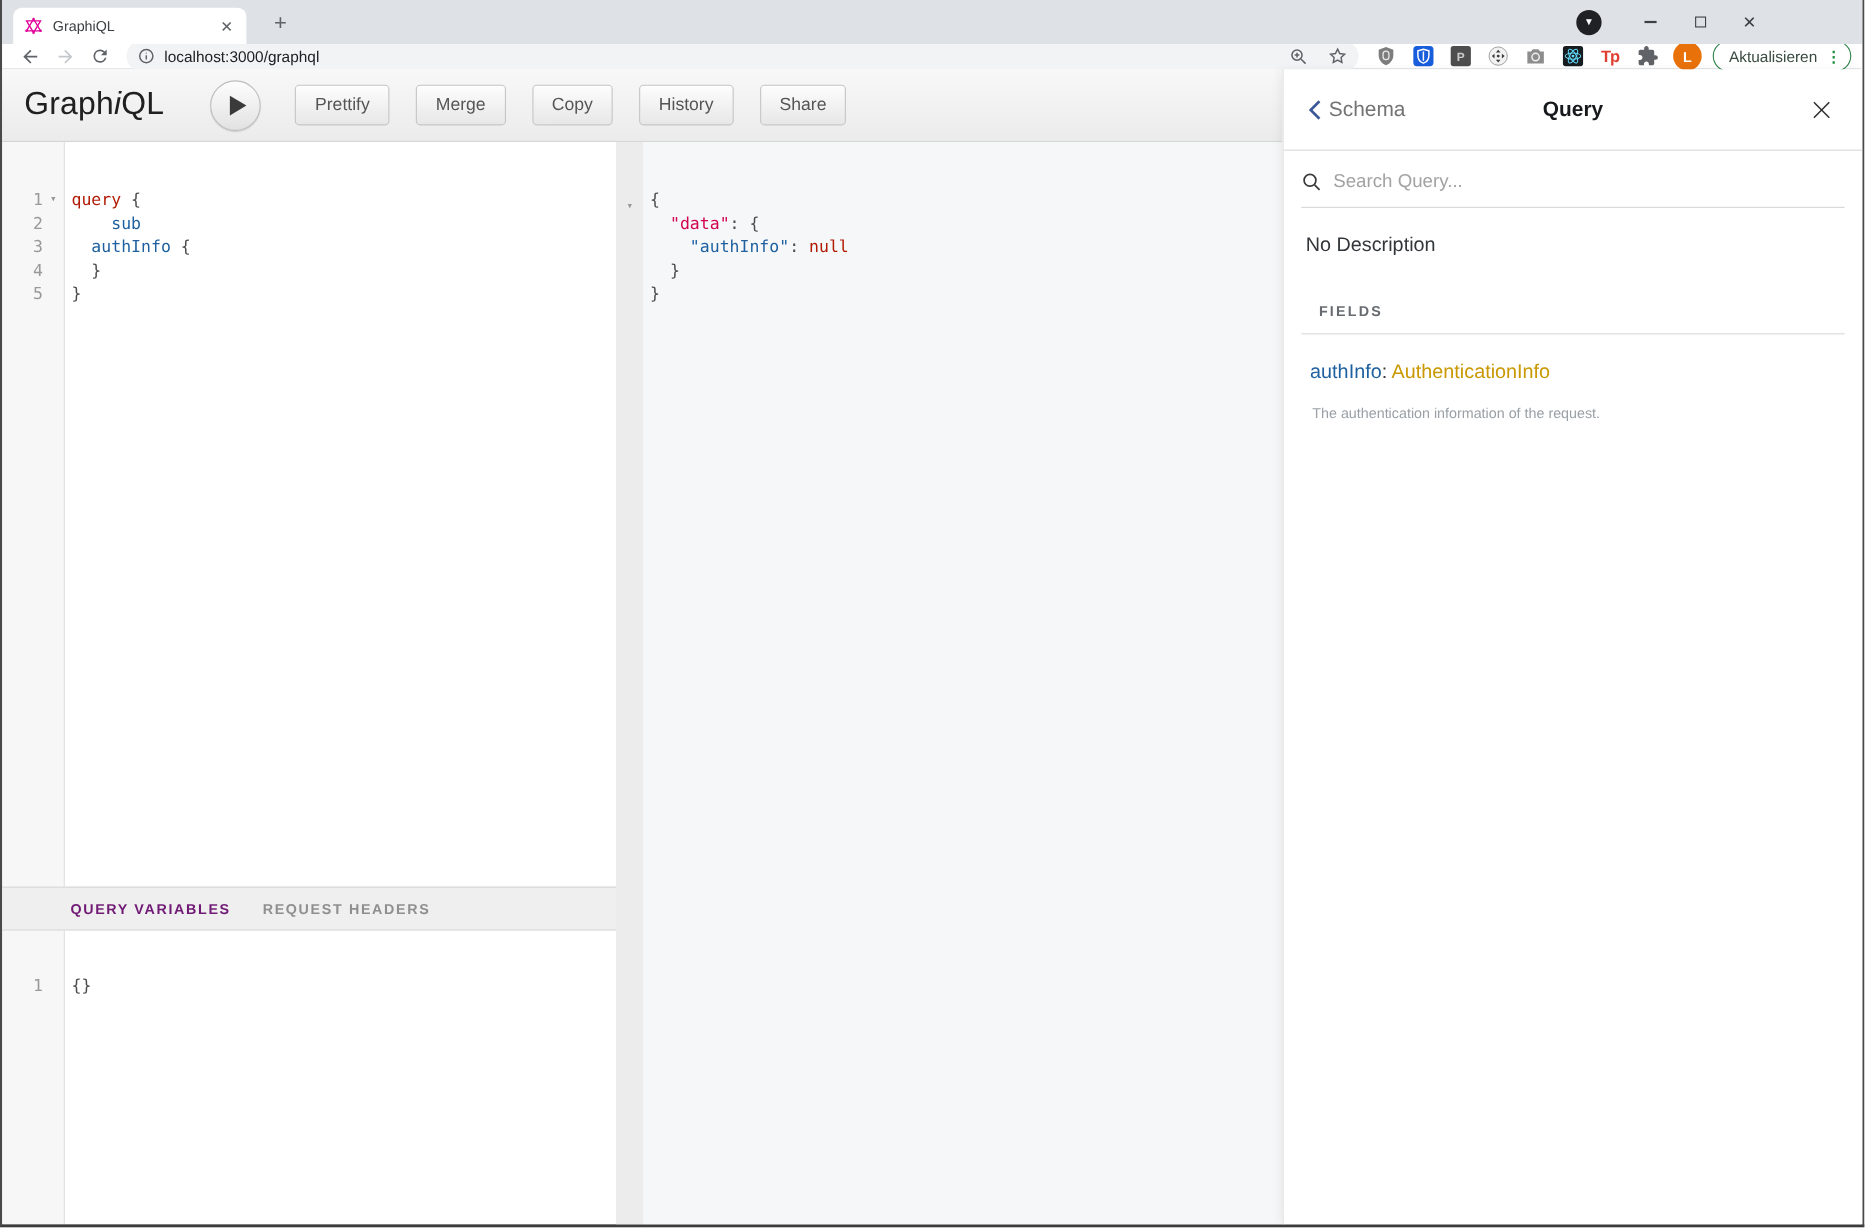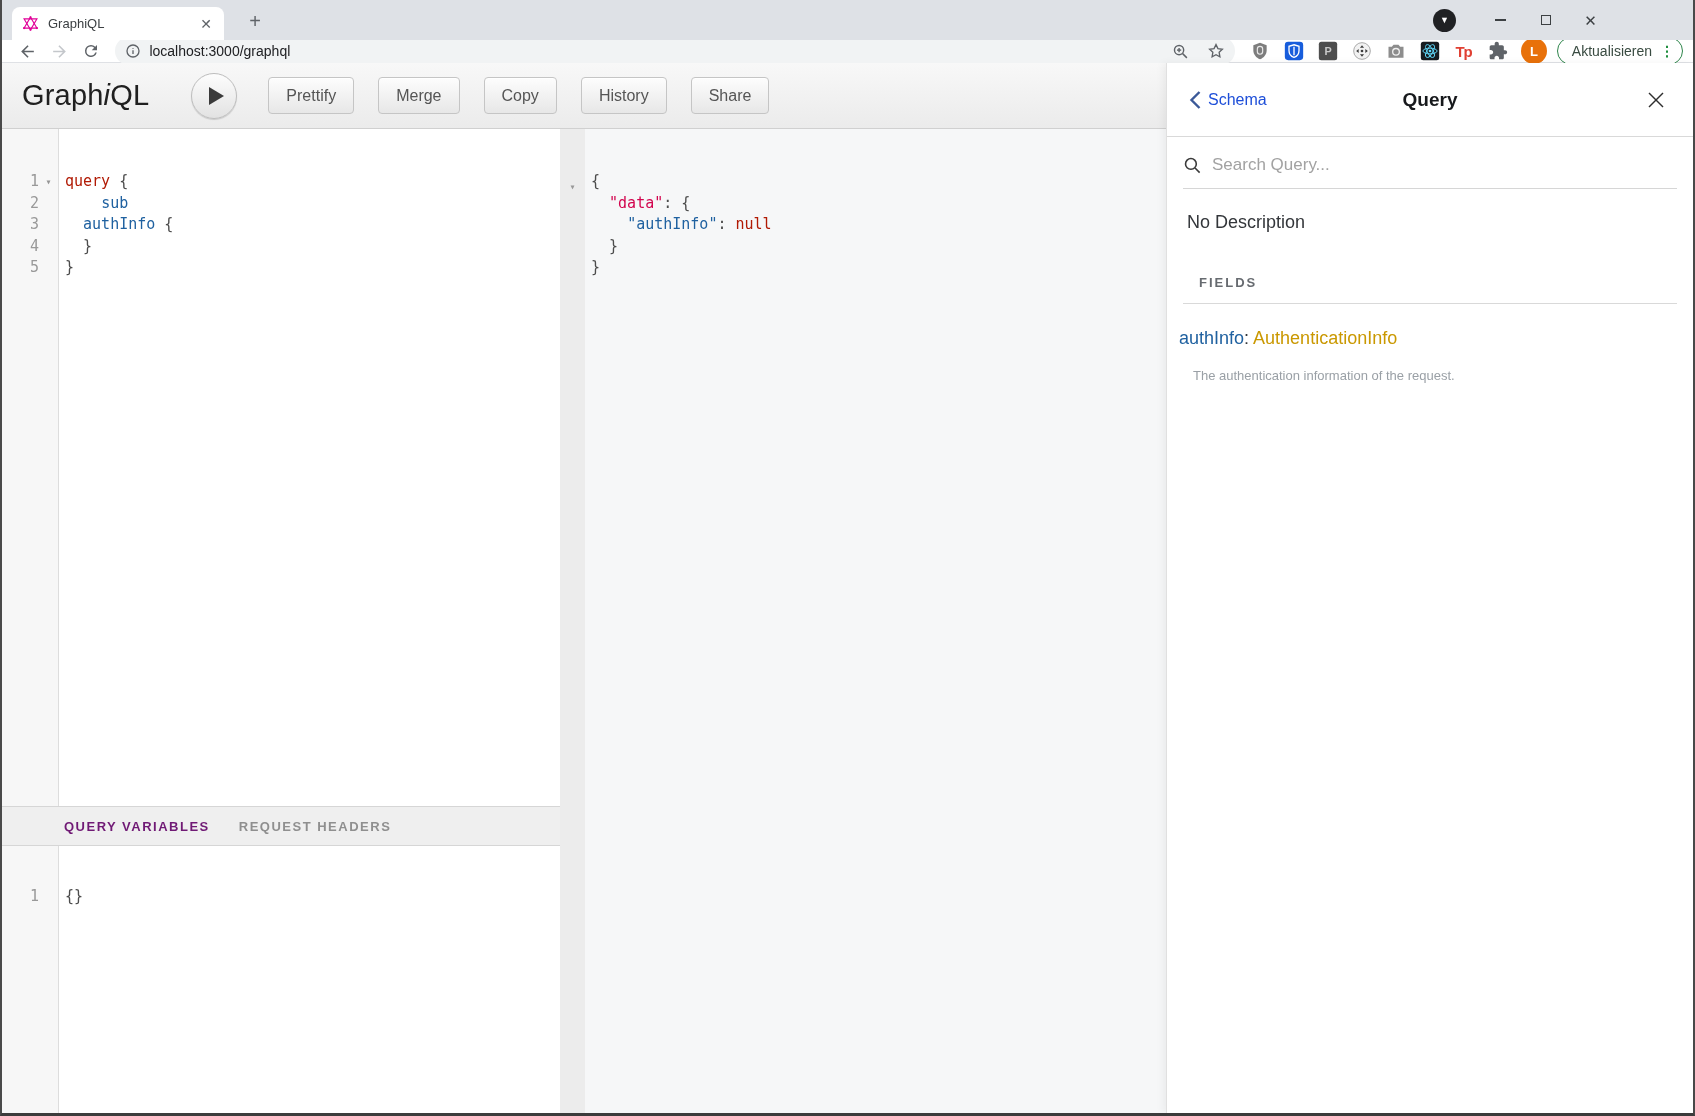--- a/index.html
+++ b/index.html
@@ -86,34 +86,34 @@
     font-family:"DejaVu Sans Mono","Liberation Mono",monospace; }
   .fold-strip { flex:0 0 25px; background:#ececec; padding-top:46px; text-align:center; }
   .fold-strip .arrow { color:#999; font-size:10px; }
   .result-code { flex:1; background:#f6f7f8; padding:42px 0 0 6px; }
 
   
   .doc-pane { flex:0 0 527px; background:#fff; border-left:1px solid #e0e0e0;
     box-shadow:-3px 0 8px rgba(0,0,0,0.05); display:flex; flex-direction:column; }
   .doc-header { flex:0 0 74px; border-bottom:1px solid #d9d9d9; display:flex;
     align-items:center; padding:0 26px 0 22px; position:relative; }
-  .doc-back { display:flex; align-items:center; color:#1d4ed8; font-size:16px; gap:6px; }
+  .doc-back { display:flex; align-items:center; color:#737373; font-size:19px; gap:6px; }
   .doc-title { position:absolute; left:0; right:0; text-align:center; font-size:19px;
     font-weight:bold; color:#17191c; pointer-events:none; }
   .doc-close { margin-left:auto; display:flex; align-items:center; }
   .doc-search-row { margin:18px 16px 0; display:flex; align-items:center; gap:10px;
     border-bottom:1px solid #d6d6d6; padding-bottom:13px; }
   .doc-search-input { border:none; outline:none; background:transparent; font-size:17px;
     color:#333; flex:1; font-family:"Liberation Sans",sans-serif; }
   .doc-search-input::placeholder { color:#a2a2a2; }
   .doc-nodesc { margin:23px 20px 0; font-size:18px; color:#33363a; }
   .doc-fields-label { margin:42px 20px 0; font-size:13px; font-weight:bold;
     letter-spacing:2px; color:#676b70;padding-left:12px; }
   .doc-hr { border:none; border-top:1px solid #d9d9d9; margin:13px 16px 0; }
-  .doc-field { margin:24px 12px 0; font-size:18px; }
+  .doc-field { margin:24px 24px 0; font-size:18px; }
   .field-name { color:#1f61a0; }
   .field-colon { color:#33363a; }
   .type-name { color:#ca9800; }
   .doc-field-desc { margin:19px 20px 0 26px; font-size:13px; color:#9aa0a6; }
 </style>
 </head>
 <body>
 
 <div class="window">
 

